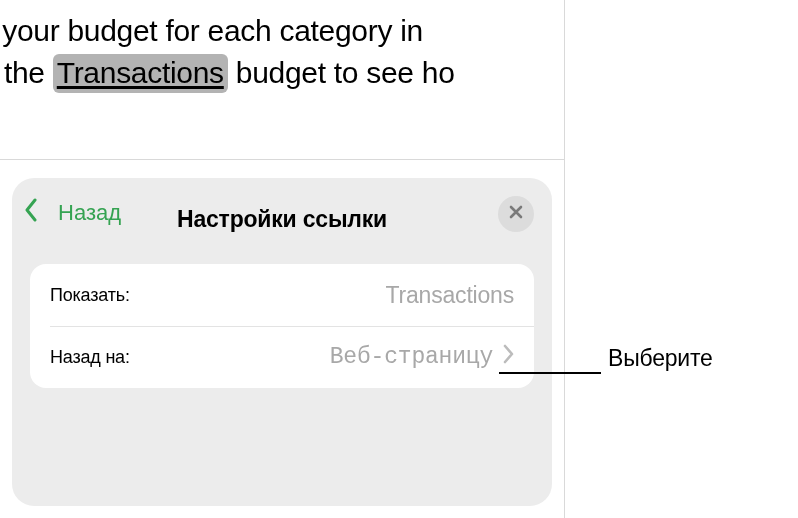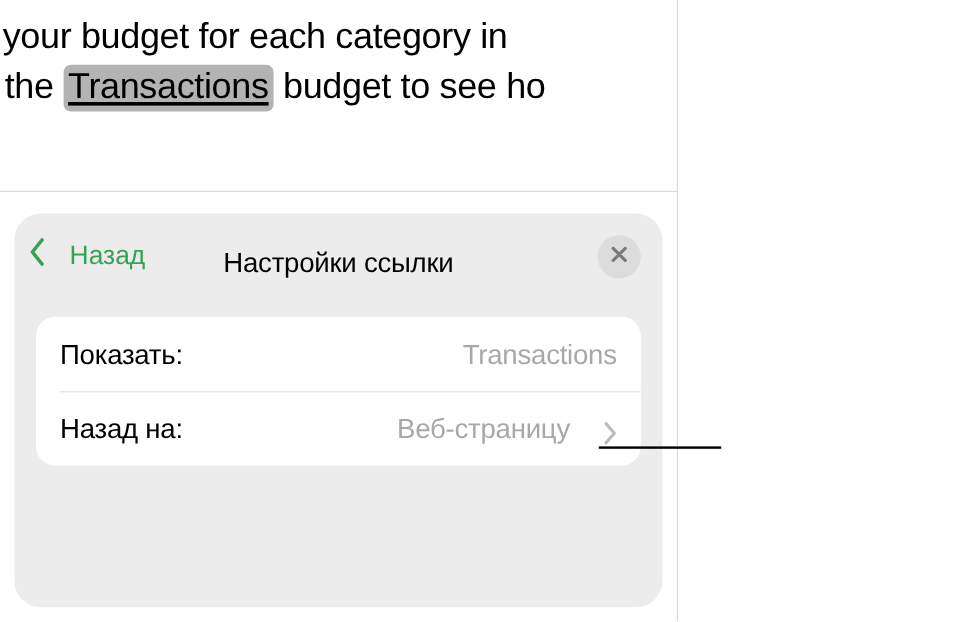--- a/index.html
+++ b/index.html
@@ -44,21 +44,21 @@
   }
   .back-btn {
     position: absolute; left: 12px; top: 2px;
     display: flex; align-items: center; gap: 20px;
     color: #35a352; font-size: 22px; font-weight: 400;
     cursor: pointer;
   }
   .back-btn svg { width: 14px; height: 24px; }
   .panel-title {
     width: 100%; text-align: center;
-    font-size: 23px; font-weight: 400; color: #000;
+    font-size: 23px; font-weight: 700; color: #000;
     letter-spacing: -0.2px;
   }
   .close-btn {
     position: absolute; right: 18px; top: 0;
     width: 36px; height: 36px; border-radius: 50%;
     background: #dcdcdc;
     display: flex; align-items: center; justify-content: center;
     cursor: pointer;
   }
   .close-btn svg { width: 16px; height: 16px; }
@@ -72,29 +72,29 @@
     display: flex; align-items: center; justify-content: space-between;
     height: 62px;
     padding: 0 20px 0 20px;
     position: relative;
   }
   .row + .row::before {
     content: "";
     position: absolute; left: 20px; right: 0; top: 0;
     height: 1px; background: #e3e3e3;
   }
-  .row-label { font-size: 23px; color: #000; letter-spacing: -0.2px; }
+  .row-label { font-size: 18px; color: #000; letter-spacing: -0.2px; }
   .row-value { font-size: 23px; color: #a8a8a8; text-align: right; letter-spacing: -0.2px; }
   .row-value-input {
     font-size: 23px; color: #a8a8a8; text-align: right;
     border: none; outline: none; background: transparent;
     width: 280px;
     font-family: inherit;
   }
-  .row-link { display: flex; align-items: flex-end; gap: 28px; }
+  .row-link { display: flex; align-items: flex-start; gap: 10px; font-family: Liberation Mono, monospace; }
   .chev { display: flex; align-items: center; }
   .chev svg { width: 11px; height: 20px; }
 
   .callout {
     position: absolute;
     left: 608px; top: 342px;
     font-size: 23px; line-height: 32px;
     color: #000;
     letter-spacing: -0.2px;
   }
@@ -155,16 +155,16 @@
           </span>
         </div>
 
 
       </div>
     </div>
   </div>
 
   <div class="callout-line"></div>
   <div class="callout">
-    <br>
+    <span>Выберите</span><br>
   </div>
 
 </div>
 
 </body></html>

